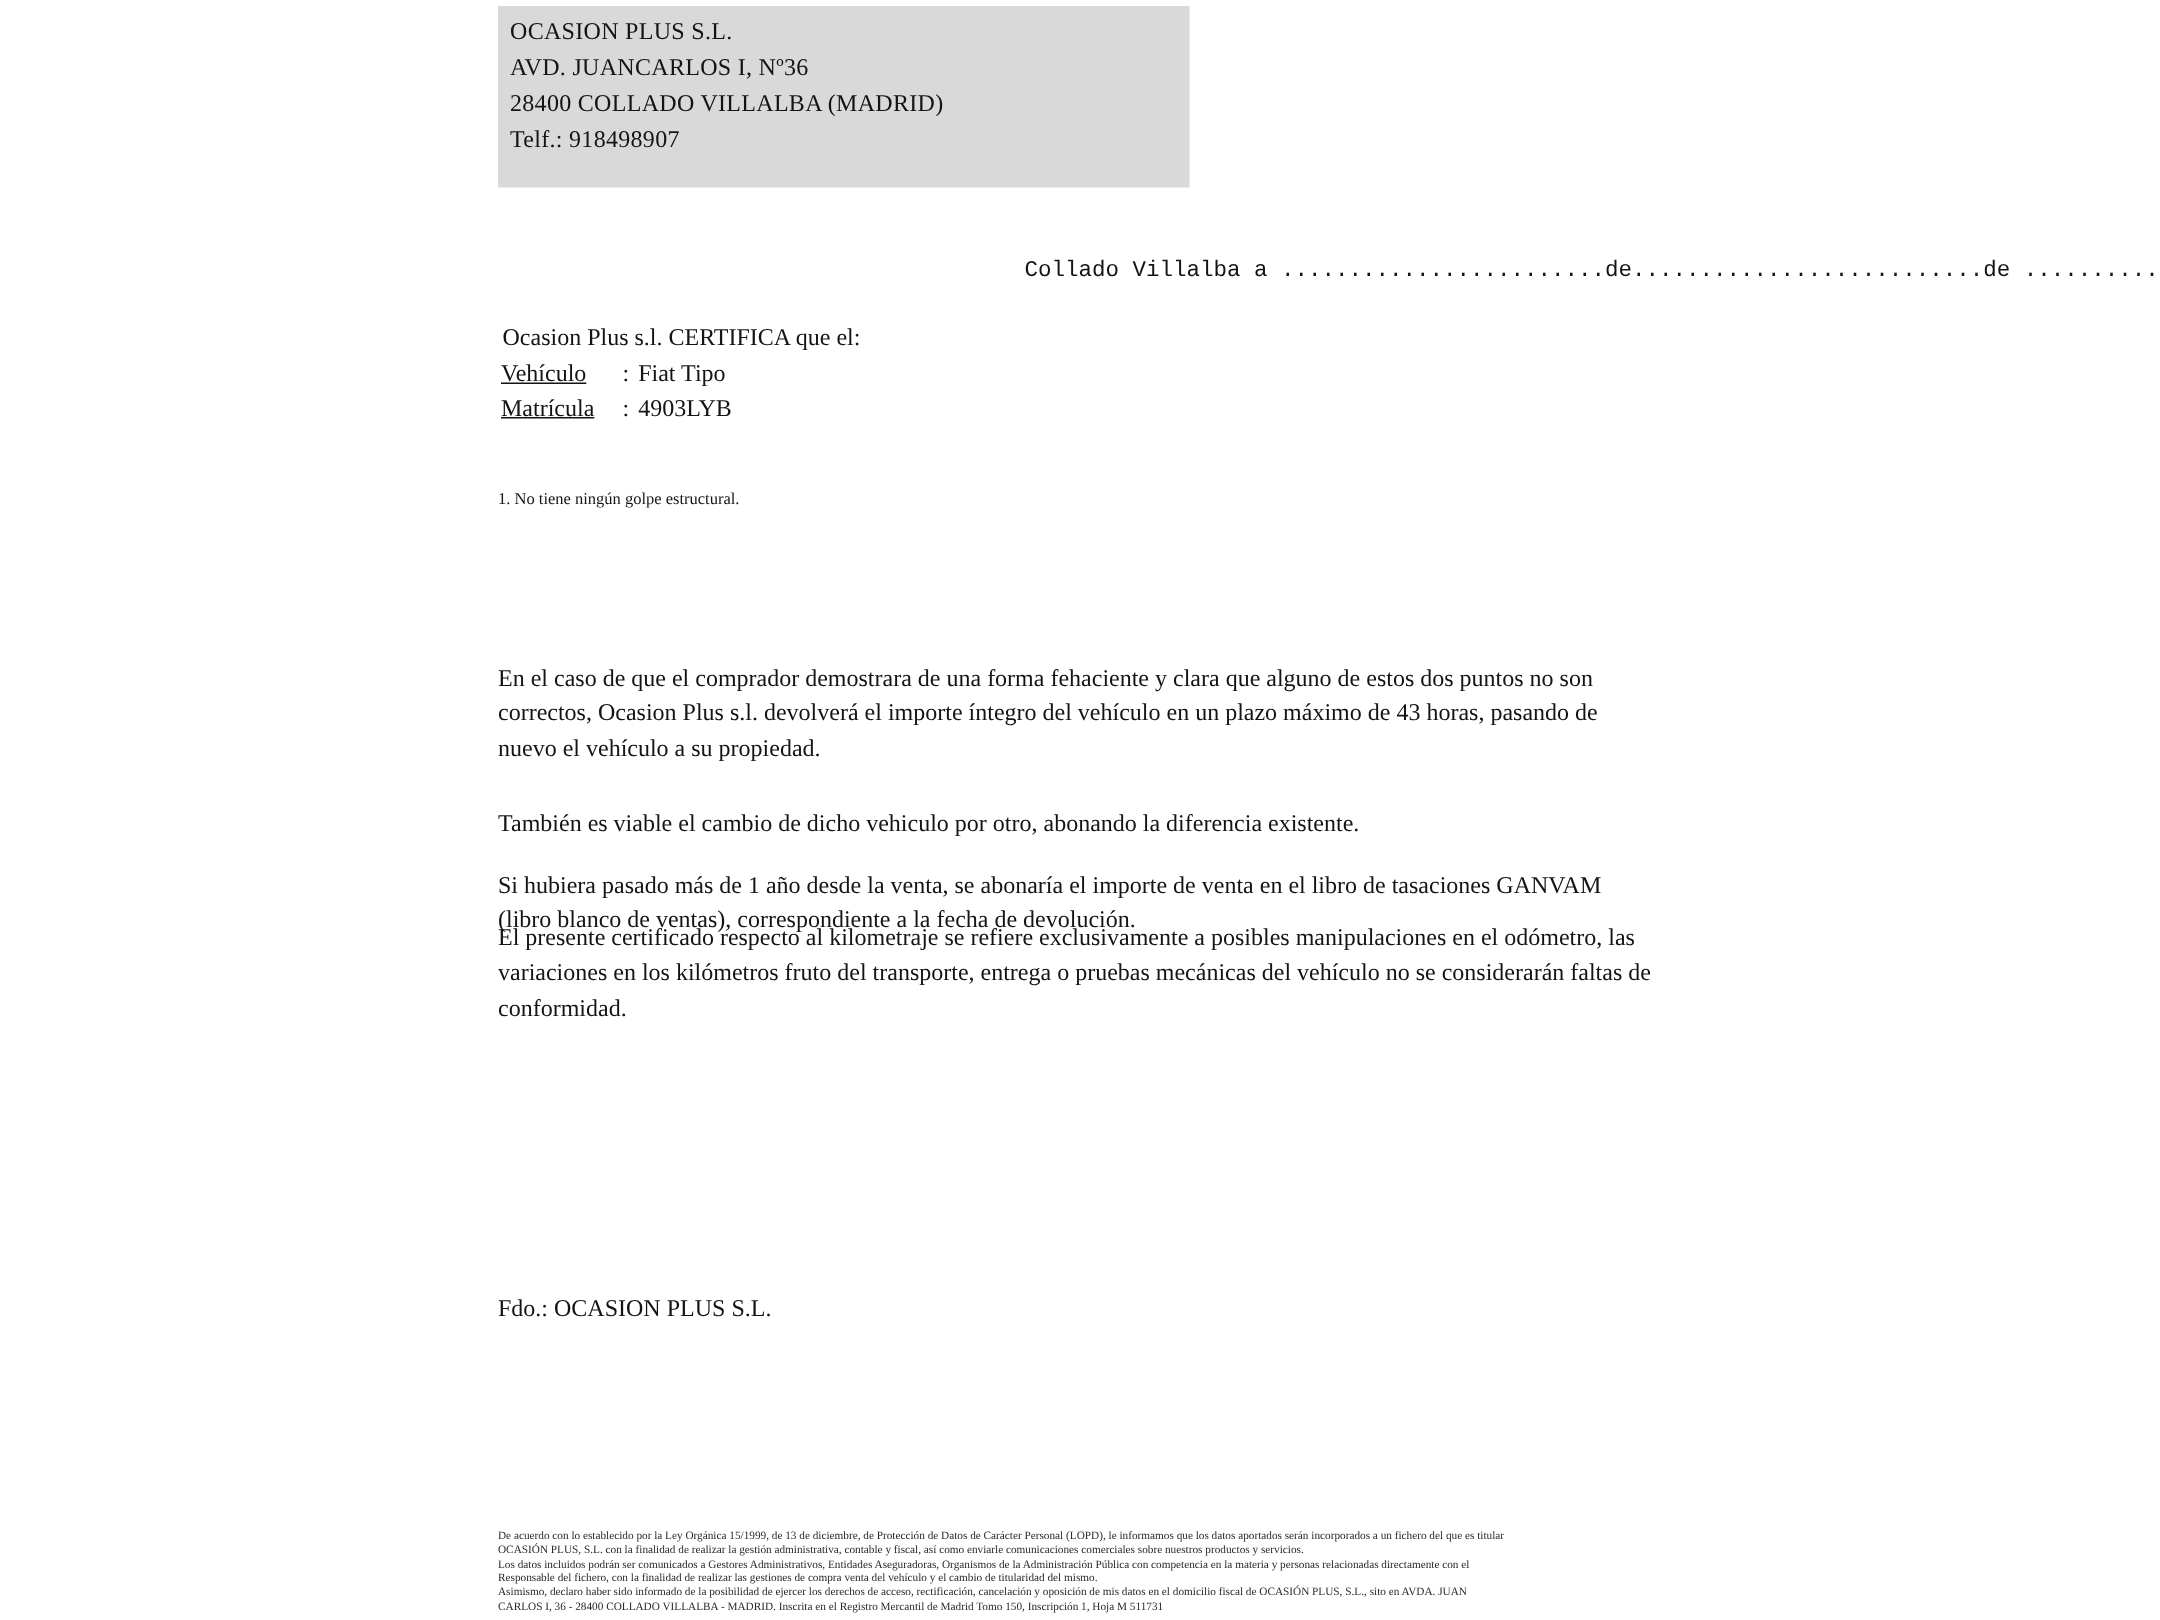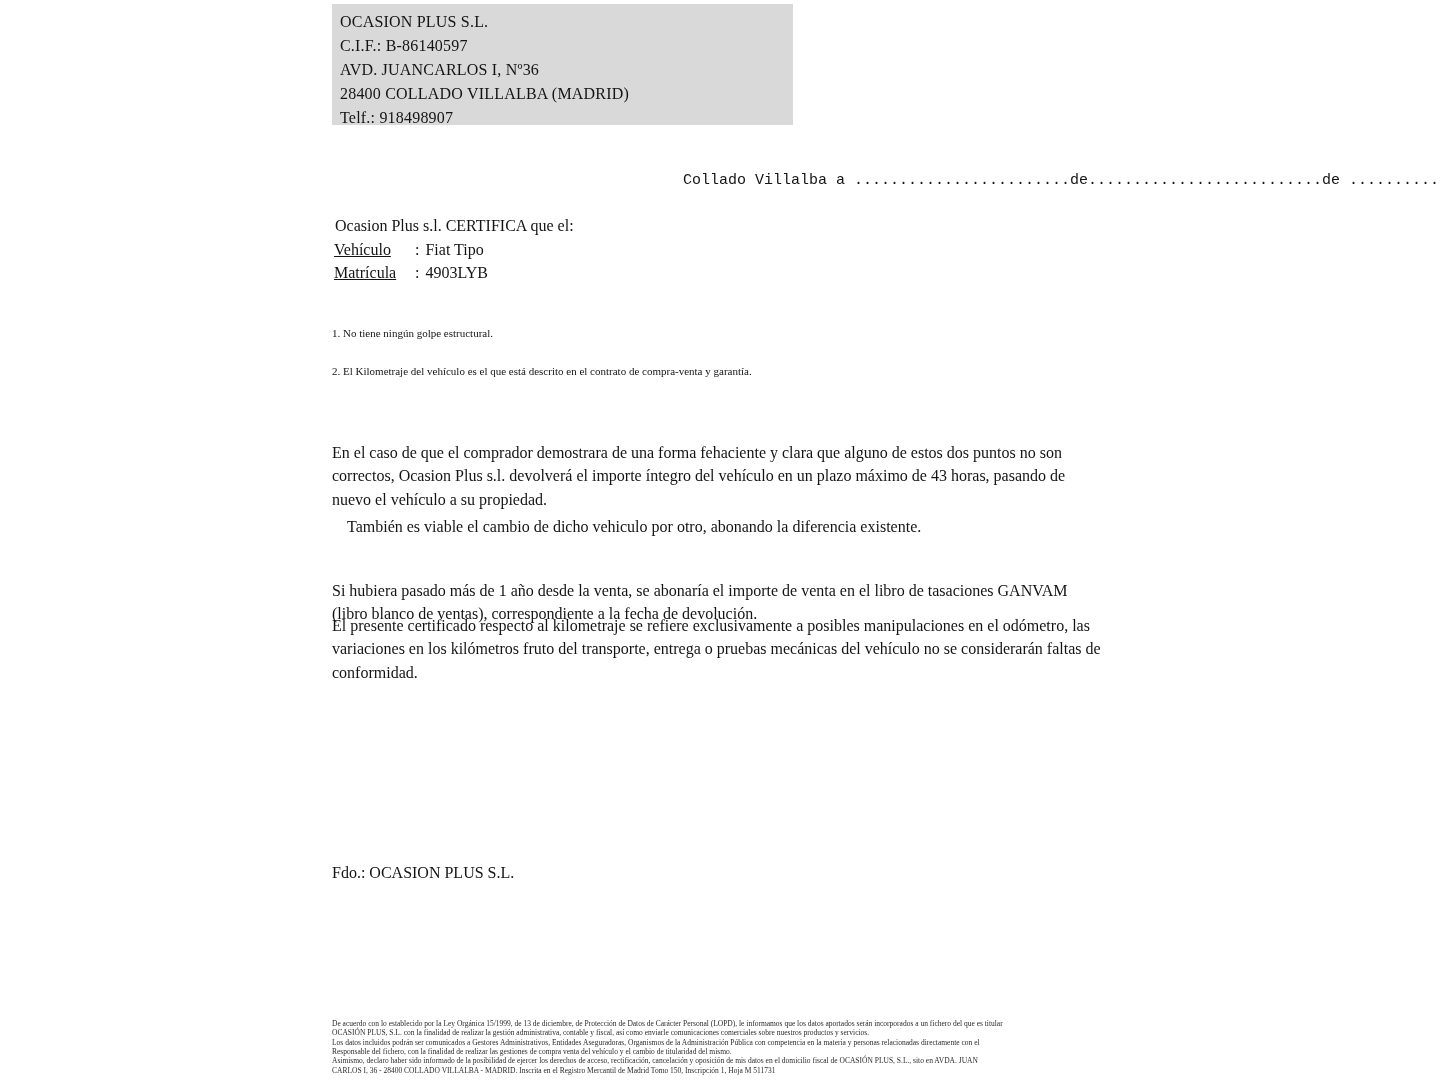--- a/index.html
+++ b/index.html
@@ -69,21 +69,21 @@
   .item2 { top: 365px; }
   .para {
     position: absolute;
     left: 332px;
     width: 770px;
     font-size: 16px;
     line-height: 23.3px;
     text-align: left;
   }
   .para1 { top: 441px; }
-  .para2 { top: 515px; margin-left: 15px; }
+  .para2 { top: 538px; }
   .para3 { top: 579px; }
   .para4 { top: 614px; }
   .signature {
     position: absolute;
     left: 332px;
     top: 864px;
     font-size: 16px;
     white-space: nowrap;
   }
   .legal {
@@ -97,40 +97,38 @@
   }
   .legal-line { white-space: nowrap; }
 </style>
 </head>
 <body>
 
 <div class="doc">
 
   <div class="header-box">
     <div>OCASION PLUS S.L.</div>
-    <div>C.I.F.: B-86140597</div>
     <div>AVD. JUANCARLOS I, Nº36</div>
     <div>28400 COLLADO VILLALBA (MADRID)</div>
     <div>Telf.: 918498907</div>
   </div>
 
   <div class="date-line">Collado Villalba a ........................de..........................de ..........</div>
 
   <div class="certify-intro">Ocasion Plus s.l. CERTIFICA que el:</div>
 
   <div class="field field-vehiculo">
     <span class="flabel"><span class="underlined">Vehículo</span></span><span class="fcolon">:</span><span class="fvalue">Fiat Tipo</span>
   </div>
 
   <div class="field field-matricula">
     <span class="flabel"><span class="underlined">Matrícula</span></span><span class="fcolon">:</span><span class="fvalue">4903LYB</span>
   </div>
 
   <div class="item item1">1. No tiene ningún golpe estructural.</div>
-  <div class="item item2">2. El Kilometraje del vehículo es el que está descrito en el contrato de compra-venta y garantía.</div>
 
   <div class="para para1">En el caso de que el comprador demostrara de una forma fehaciente y clara que alguno de estos dos puntos no son correctos, Ocasion Plus s.l. devolverá el importe íntegro del vehículo en un plazo máximo de 43 horas, pasando de nuevo el vehículo a su propiedad.</div>
   <div class="para para2">También es viable el cambio de dicho vehiculo por otro, abonando la diferencia existente.</div>
   <div class="para para3">Si hubiera pasado más de 1 año desde la venta, se abonaría el importe de venta en el libro de tasaciones GANVAM (libro blanco de ventas), correspondiente a la fecha de devolución.</div>
   <div class="para para4">El presente certificado respecto al kilometraje se refiere exclusivamente a posibles manipulaciones en el odómetro, las variaciones en los kilómetros fruto del transporte, entrega o pruebas mecánicas del vehículo no se considerarán faltas de conformidad.</div>
 
   <div class="signature">Fdo.: OCASION PLUS S.L.</div>
 
   <div class="legal">
     <div class="legal-line">De acuerdo con lo establecido por la Ley Orgánica 15/1999, de 13 de diciembre, de Protección de Datos de Carácter Personal (LOPD), le informamos que los datos aportados serán incorporados a un fichero del que es titular</div>

